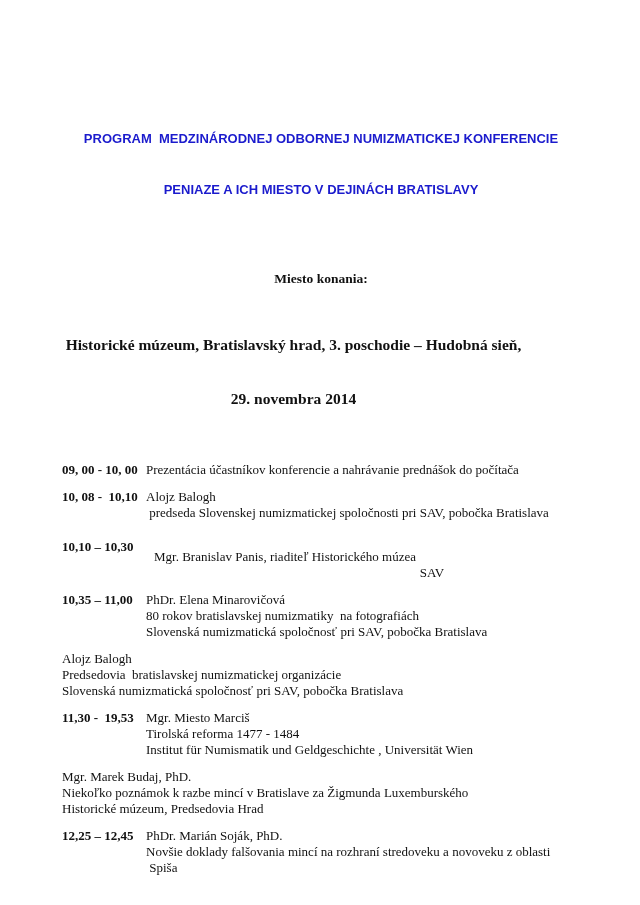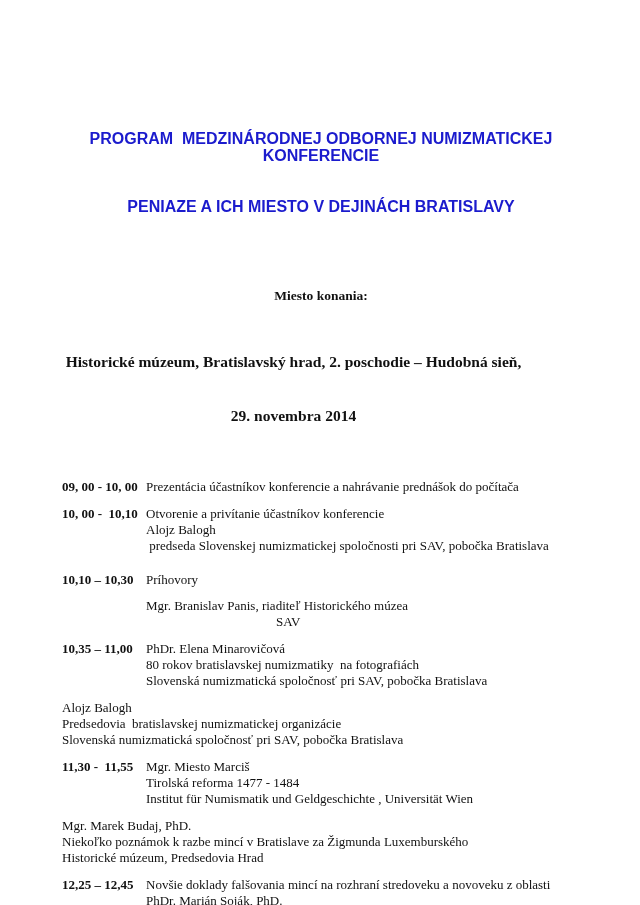--- a/index.html
+++ b/index.html
@@ -9,21 +9,21 @@
     background: #ffffff;
     font-family: "Liberation Serif", serif;
     color: #111;
     overflow: hidden;
   }
   .page { padding: 96px 60px 0 62px; box-sizing: border-box; }
 
   .doc-title {
     font-family: "Liberation Sans", sans-serif;
     font-weight: bold;
-    font-size: 16px;
+    font-size: 13px;
     line-height: 17px;
     text-align: center;
     color: var(--blue);
     white-space: pre-wrap;
   }
 
   .miesto {
     margin-top: 38px;
     text-align: center;
     font-weight: bold;
@@ -40,21 +40,21 @@
     line-height: 18px;
     white-space: pre-wrap;
   }
 
   .schedule {
     margin-top: 18px;
     font-size: 13px;
     line-height: 16px;
   }
   .row { display: flex; margin-bottom: 11px; }
-  .row.extra-gap { margin-top: 18px; }
+  .row.extra-gap { margin-top: 18px; gap: 8px; }
   .time {
     min-width: 84px;
     flex-shrink: 0;
     font-weight: bold;
     white-space: pre;
   }
   .content { flex: 1; min-width: 0; }
   .line { white-space: pre-wrap; }
   .line.blank { height: 10px; }
   .b { font-weight: normal; }
@@ -64,80 +64,78 @@
 
 <div class="page">
   <div class="doc-title">
     <div>PROGRAM  MEDZINÁRODNEJ ODBORNEJ NUMIZMATICKEJ KONFERENCIE</div>
     <div>PENIAZE A ICH MIESTO V DEJINÁCH BRATISLAVY</div>
   </div>
 
   <div class="miesto">Miesto konania:</div>
 
   <div class="venue">
-    <div>Historické múzeum, Bratislavský hrad, 2. poschodie – Hudobná sieň,</div>
+    <div>Historické múzeum, Bratislavský hrad, 3. poschodie – Hudobná sieň,</div>
     <div>29. novembra 2014</div>
   </div>
 
   <div class="schedule">
       <div class="row">
         <div class="time">09, 00 - 10, 00</div>
         <div class="content">
           <div class="line"><span class="b">Prezentácia účastníkov</span><span class=""> konferencie a nahrávanie prednášok do počítača</span></div>
         </div>
       </div>
       <div class="row">
-        <div class="time">10, 00 -  10,10</div>
+        <div class="time">10, 08 -  10,10</div>
         <div class="content">
-          <div class="line"><span class="b">Otvorenie a privítanie účastníkov konferencie</span></div>
           <div class="line"><span class="b">Alojz Balogh</span></div>
           <div class="line"><span class=""> predseda Slovenskej numizmatickej spoločnosti pri SAV, pobočka Bratislava</span></div>
         </div>
       </div>
       <div class="row extra-gap">
         <div class="time">10,10 – 10,30</div>
         <div class="content">
-          <div class="line"><span class="">Príhovory</span></div>
           <div class="line blank"></div>
           <div class="line"><span class="b">Mgr. Branislav Panis</span><span class="">, riaditeľ Historického múzea</span></div>
-          <div class="line" style="padding-left: 130px;"><span class="">SAV</span></div>
+          <div class="line" style="padding-left: 130px; text-align: center;"><span class="">SAV</span></div>
         </div>
       </div>
       <div class="row">
         <div class="time">10,35 – 11,00</div>
         <div class="content">
           <div class="line"><span class="">PhDr. Elena Minarovičová</span></div>
           <div class="line"><span class="b">80 rokov bratislavskej numizmatiky  na fotografiách</span></div>
           <div class="line"><span class="">Slovenská numizmatická spoločnosť pri SAV, pobočka Bratislava</span></div>
         </div>
       </div>
       <div class="row">
         <div class="content">
           <div class="line"><span class="">Alojz Balogh</span></div>
           <div class="line"><span class="b">Predsedovia  bratislavskej numizmatickej organizácie</span></div>
           <div class="line"><span class="">Slovenská numizmatická spoločnosť pri SAV, pobočka Bratislava</span></div>
         </div>
       </div>
       <div class="row">
-        <div class="time">11,30 -  11,55</div>
+        <div class="time">11,30 -  19,53</div>
         <div class="content">
           <div class="line"><span class="">Mgr. Miesto Marciš</span></div>
           <div class="line"><span class="b">Tirolská reforma 1477 - 1484</span></div>
           <div class="line"><span class="">Institut für Numismatik und Geldgeschichte , Universität Wien</span></div>
         </div>
       </div>
       <div class="row">
         <div class="content">
           <div class="line"><span class="">Mgr. Marek Budaj, PhD.</span></div>
           <div class="line"><span class="b">Niekoľko poznámok k razbe mincí v Bratislave za Žigmunda Luxemburského</span></div>
           <div class="line"><span class="">Historické múzeum, Predsedovia Hrad</span></div>
         </div>
       </div>
       <div class="row">
         <div class="time">12,25 – 12,45</div>
         <div class="content">
+          <div class="line"><span class="">PhDr. Marián Soják, PhD.</span></div>
           <div class="line"><span class="b">Novšie doklady falšovania mincí na rozhraní stredoveku a novoveku z oblasti</span></div>
-          <div class="line"><span class="">PhDr. Marián Soják, PhD.</span></div>
           <div class="line"><span class="b"> Spiša</span></div>
         </div>
       </div>
     </div>
 </div>
 
 </body></html>

